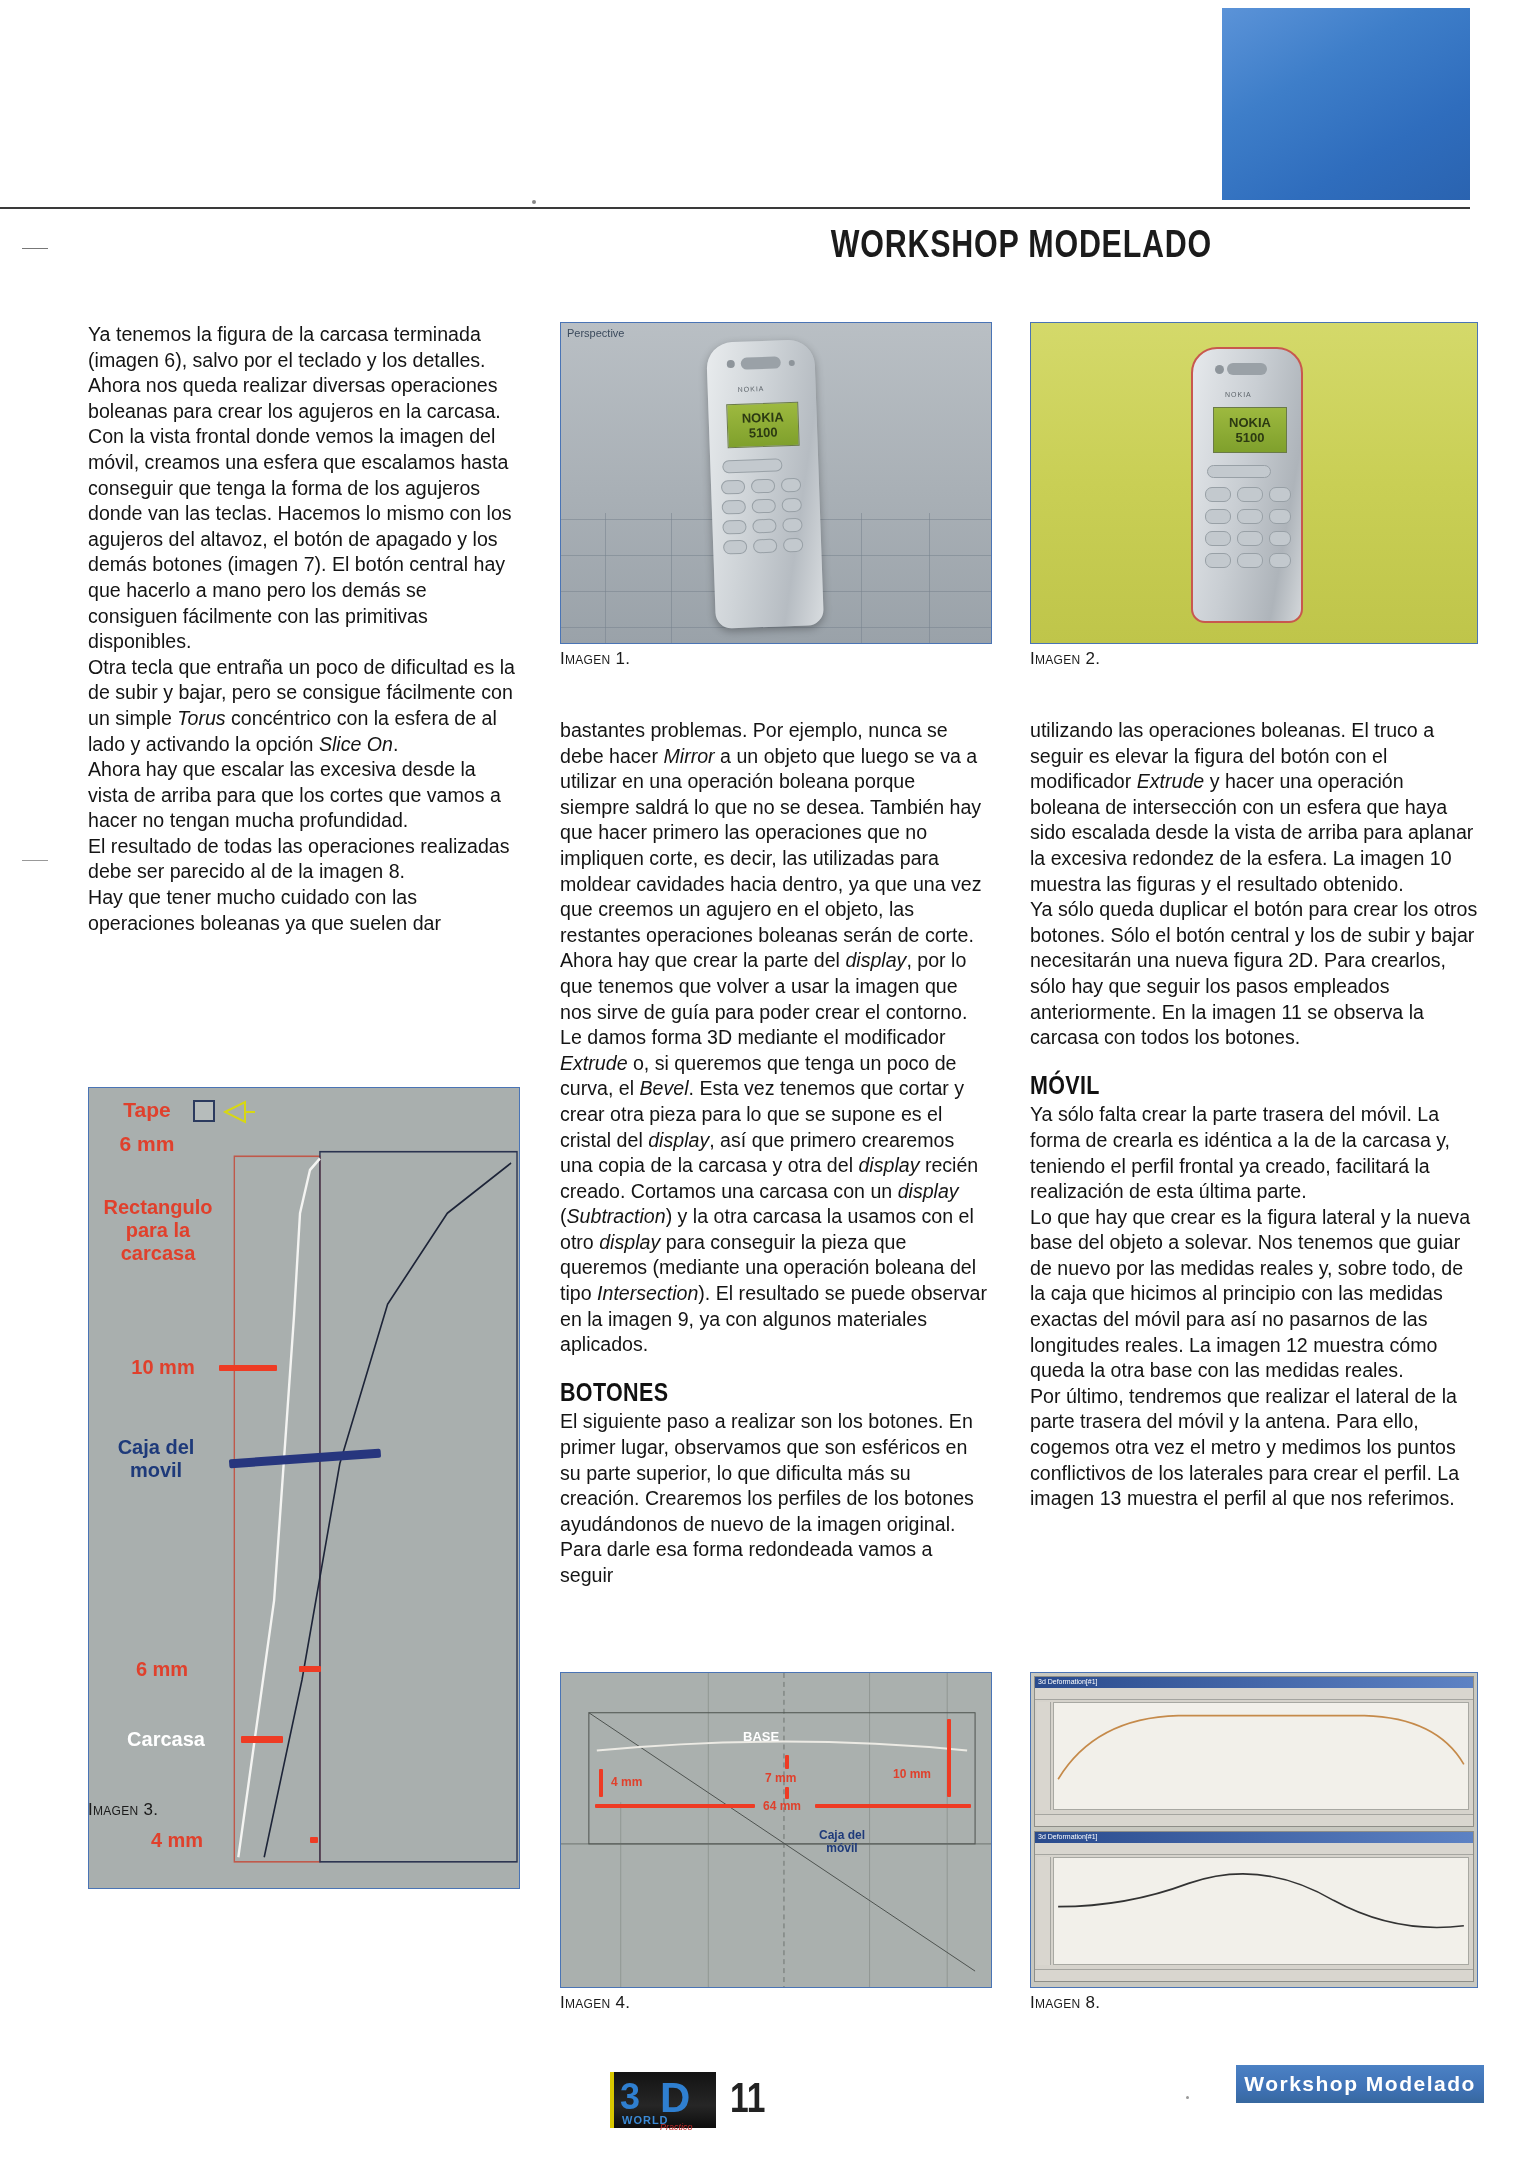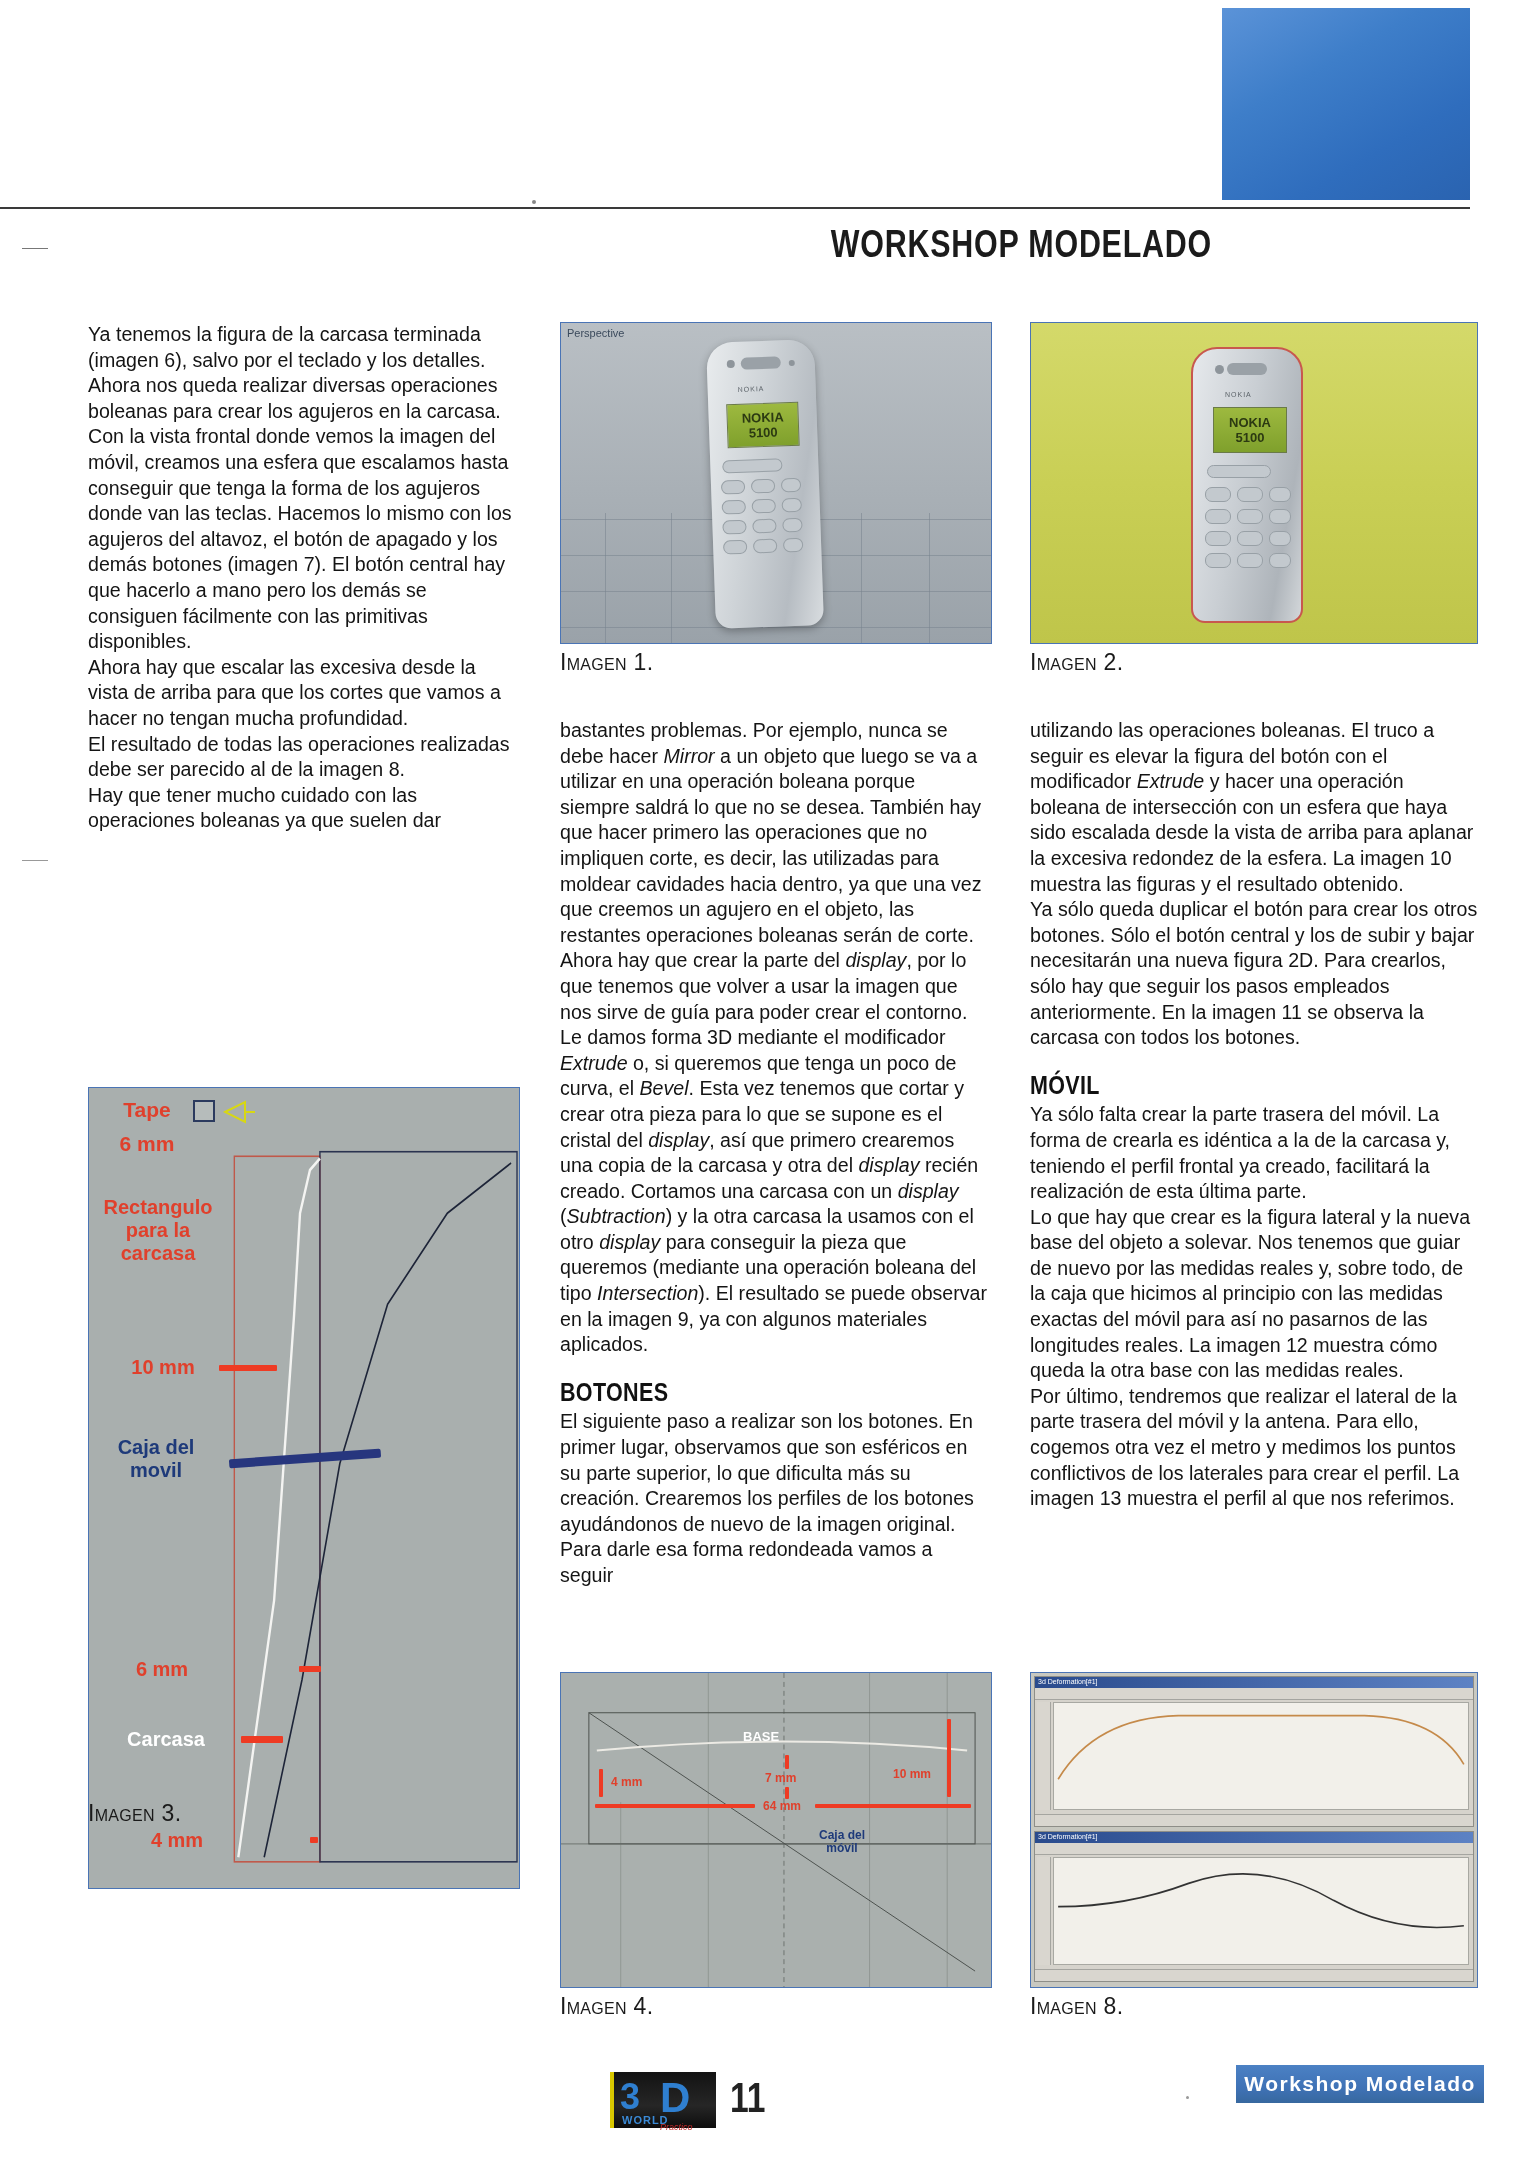--- a/index.html
+++ b/index.html
@@ -52,21 +52,21 @@
     font-family: "Liberation Sans Narrow", "Liberation Sans", sans-serif;
     font-weight: bold; font-size: 25px; letter-spacing: 0.4px;
     color: #111; margin-top: 22px; margin-bottom: 4px;
     transform: scaleX(0.86); transform-origin: left center;
   }
 
   
   .fig { position: absolute; }
   .fig .frame { position: relative; border: 1.5px solid #4a74b5; overflow: hidden; }
   .caption {
-    margin-top: 5px; font-size: 23px; color: #1a1a1a;
+    margin-top: 5px; font-size: 17px; color: #1a1a1a;
     font-variant: small-caps; letter-spacing: 0.3px;
   }
 
   
   #fig1 { left: 560px; top: 322px; }
   #fig1 .frame { width: 432px; height: 322px;
     background: linear-gradient(180deg, #b9bfc4 0%, #a9b0b6 52%, #9aa2a9 100%); }
   .vp-label { position: absolute; left: 6px; top: 4px; font-size: 11px; color: #3b4a5c; }
   .grid-h, .grid-v { position: absolute; background: rgba(120,132,142,0.55); }
   .phone1 {
@@ -166,20 +166,21 @@
   <div class="blue-swatch"></div>
   <div class="rule-top"></div>
   <div class="dot-top"></div>
   <div class="tick-left"></div>
   <div class="tick-left2"></div>
 
   <div class="header-title">WORKSHOP MODELADO</div>
 
   <div class="col col1">
     <p>Ya tenemos la figura de la carcasa terminada (imagen 6), salvo por el teclado y los detalles. Ahora nos queda realizar diversas operaciones boleanas para crear los agujeros en la carcasa. Con la vista frontal donde vemos la imagen del móvil, creamos una esfera que escalamos hasta conseguir que tenga la forma de los agujeros donde van las teclas. Hacemos lo mismo con los agujeros del altavoz, el botón de apagado y los demás botones (imagen 7). El botón central hay que hacerlo a mano pero los demás se consiguen fácilmente con las primitivas disponibles.</p>
+    <p>Otra tecla que entraña un poco de dificultad es la de subir y bajar, pero se consigue fácilmente con un simple <em>Torus</em> concéntrico con la esfera de al lado y activando la opción <em>Slice On</em>.</p>
     <p>Ahora hay que escalar las excesiva desde la vista de arriba para que los cortes que vamos a hacer no tengan mucha profundidad.</p>
     <p>El resultado de todas las operaciones realizadas debe ser parecido al de la imagen 8.</p>
     <p>Hay que tener mucho cuidado con las operaciones boleanas ya que suelen dar</p>
   </div>
 
   <div class="col col2">
     <p>bastantes problemas. Por ejemplo, nunca se debe hacer <em>Mirror</em> a un objeto que luego se va a utilizar en una operación boleana porque siempre saldrá lo que no se desea. También hay que hacer primero las operaciones que no impliquen corte, es decir, las utilizadas para moldear cavidades hacia dentro, ya que una vez que creemos un agujero en el objeto, las restantes operaciones boleanas serán de corte. Ahora hay que crear la parte del <em>display</em>, por lo que tenemos que volver a usar la imagen que nos sirve de guía para poder crear el contorno. Le damos forma 3D mediante el modificador <em>Extrude</em> o, si queremos que tenga un poco de curva, el <em>Bevel</em>. Esta vez tenemos que cortar y crear otra pieza para lo que se supone es el cristal del <em>display</em>, así que primero crearemos una copia de la carcasa y otra del <em>display</em> recién creado. Cortamos una carcasa con un <em>display</em> (<em>Subtraction</em>) y la otra carcasa la usamos con el otro <em>display</em> para conseguir la pieza que queremos (mediante una operación boleana del tipo <em>Intersection</em>). El resultado se puede observar en la imagen 9, ya con algunos materiales aplicados.</p>
     <div class="subhead">BOTONES</div>
     <p>El siguiente paso a realizar son los botones. En primer lugar, observamos que son esféricos en su parte superior, lo que dificulta más su creación. Crearemos los perfiles de los botones ayudándonos de nuevo de la imagen original. Para darle esa forma redondeada vamos a seguir</p>
   </div>

